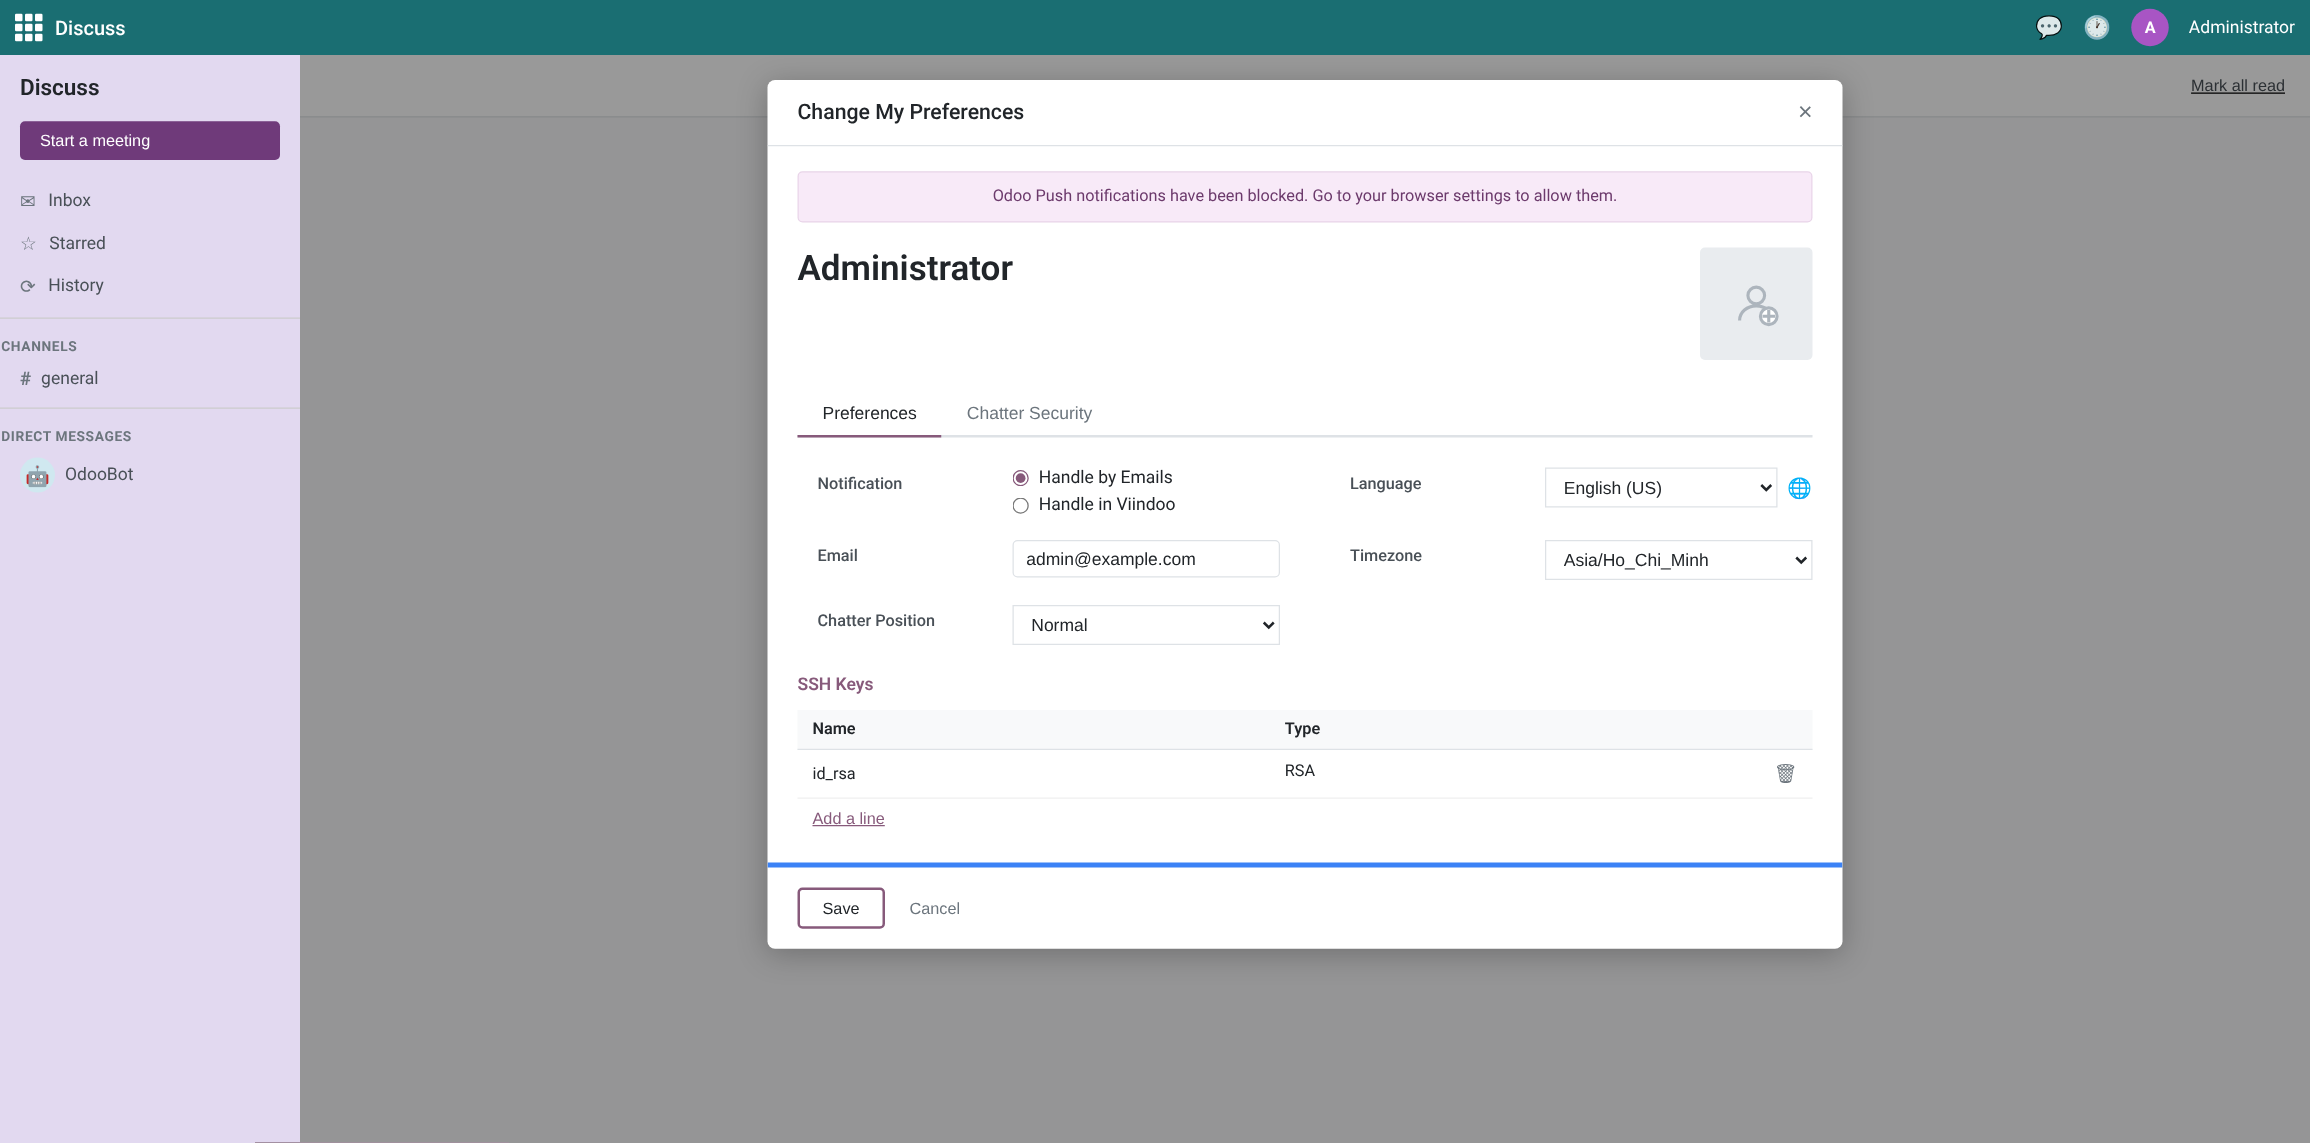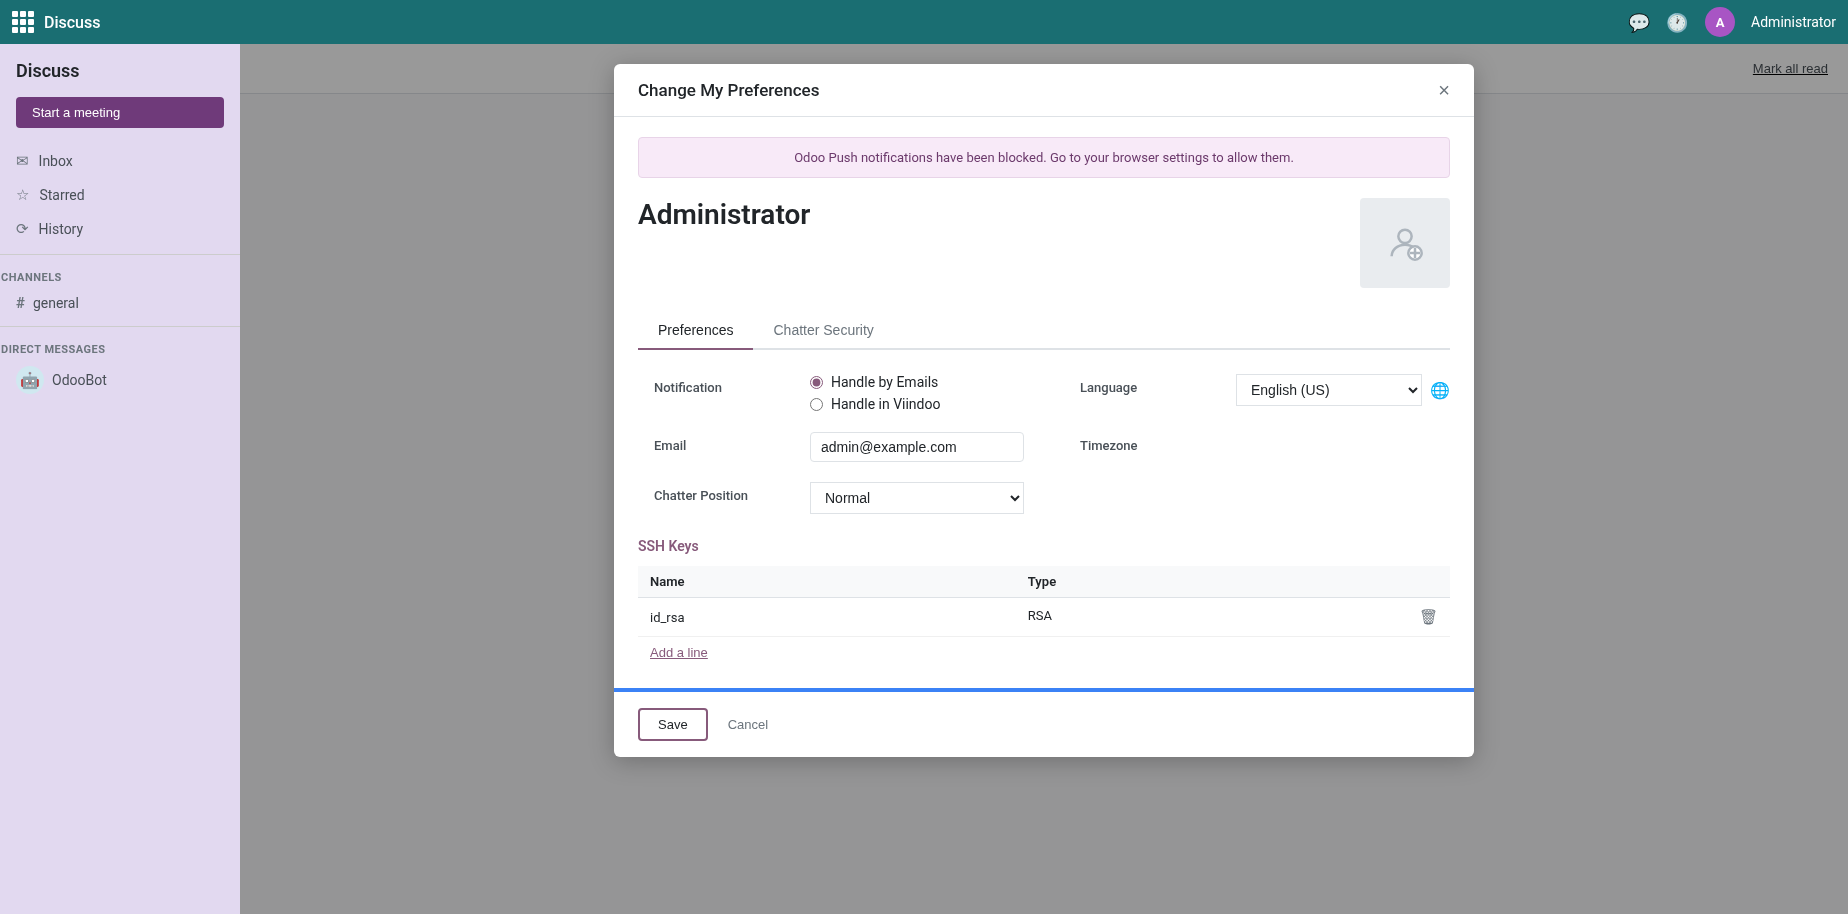--- a/index.html
+++ b/index.html
@@ -463,20 +463,25 @@
 
             <div class="form-row">
               <span class="form-label">Email</span>
               <div class="form-field">
                 <input type="text" class="form-input" value="admin@example.com" style="">
               </div>
             </div>
 
             <div class="form-row">
               <span class="form-label">Timezone</span>
+              <div class="form-field">
+                <select class="form-select">
+                  <option>Asia/Ho_Chi_Minh</option>
+                </select>
+              </div>
             </div>
 
             <div class="form-row">
               <span class="form-label">Chatter Position</span>
               <div class="form-field">
                 <select class="form-select">
                   <option>Normal</option>
                 </select>
               </div>
             </div>

